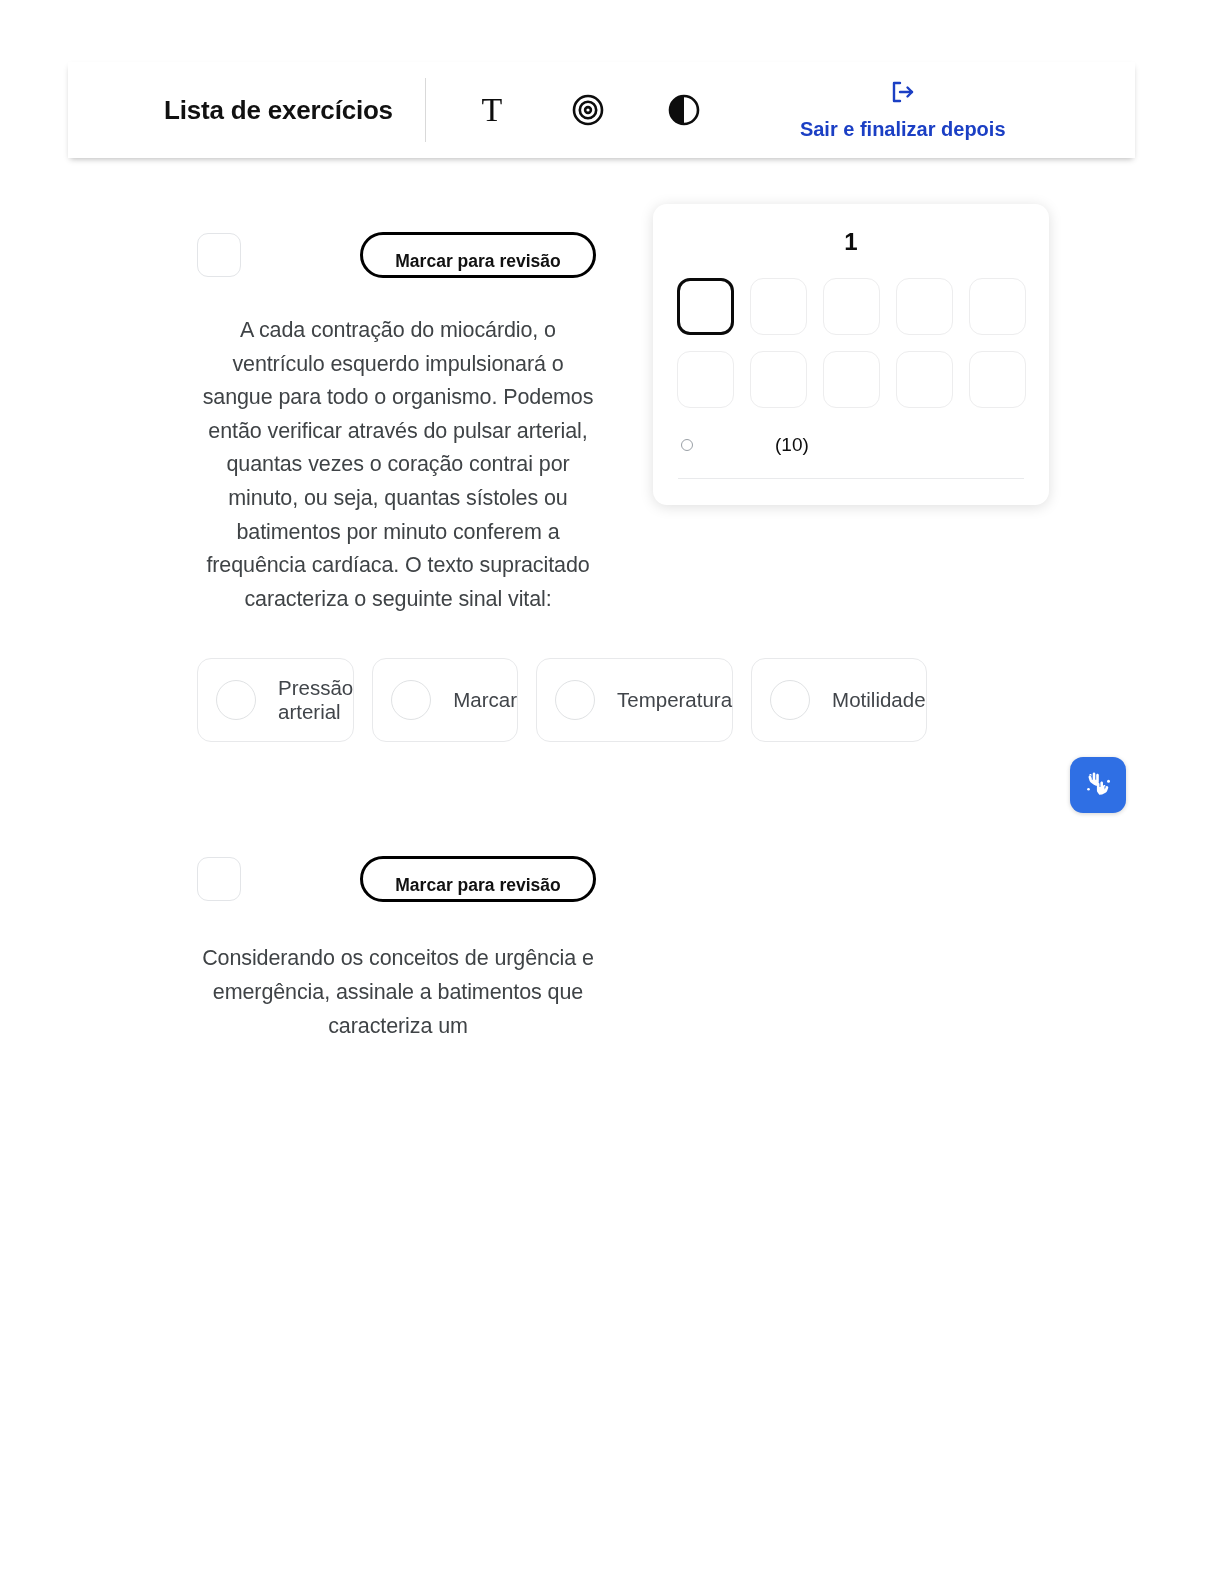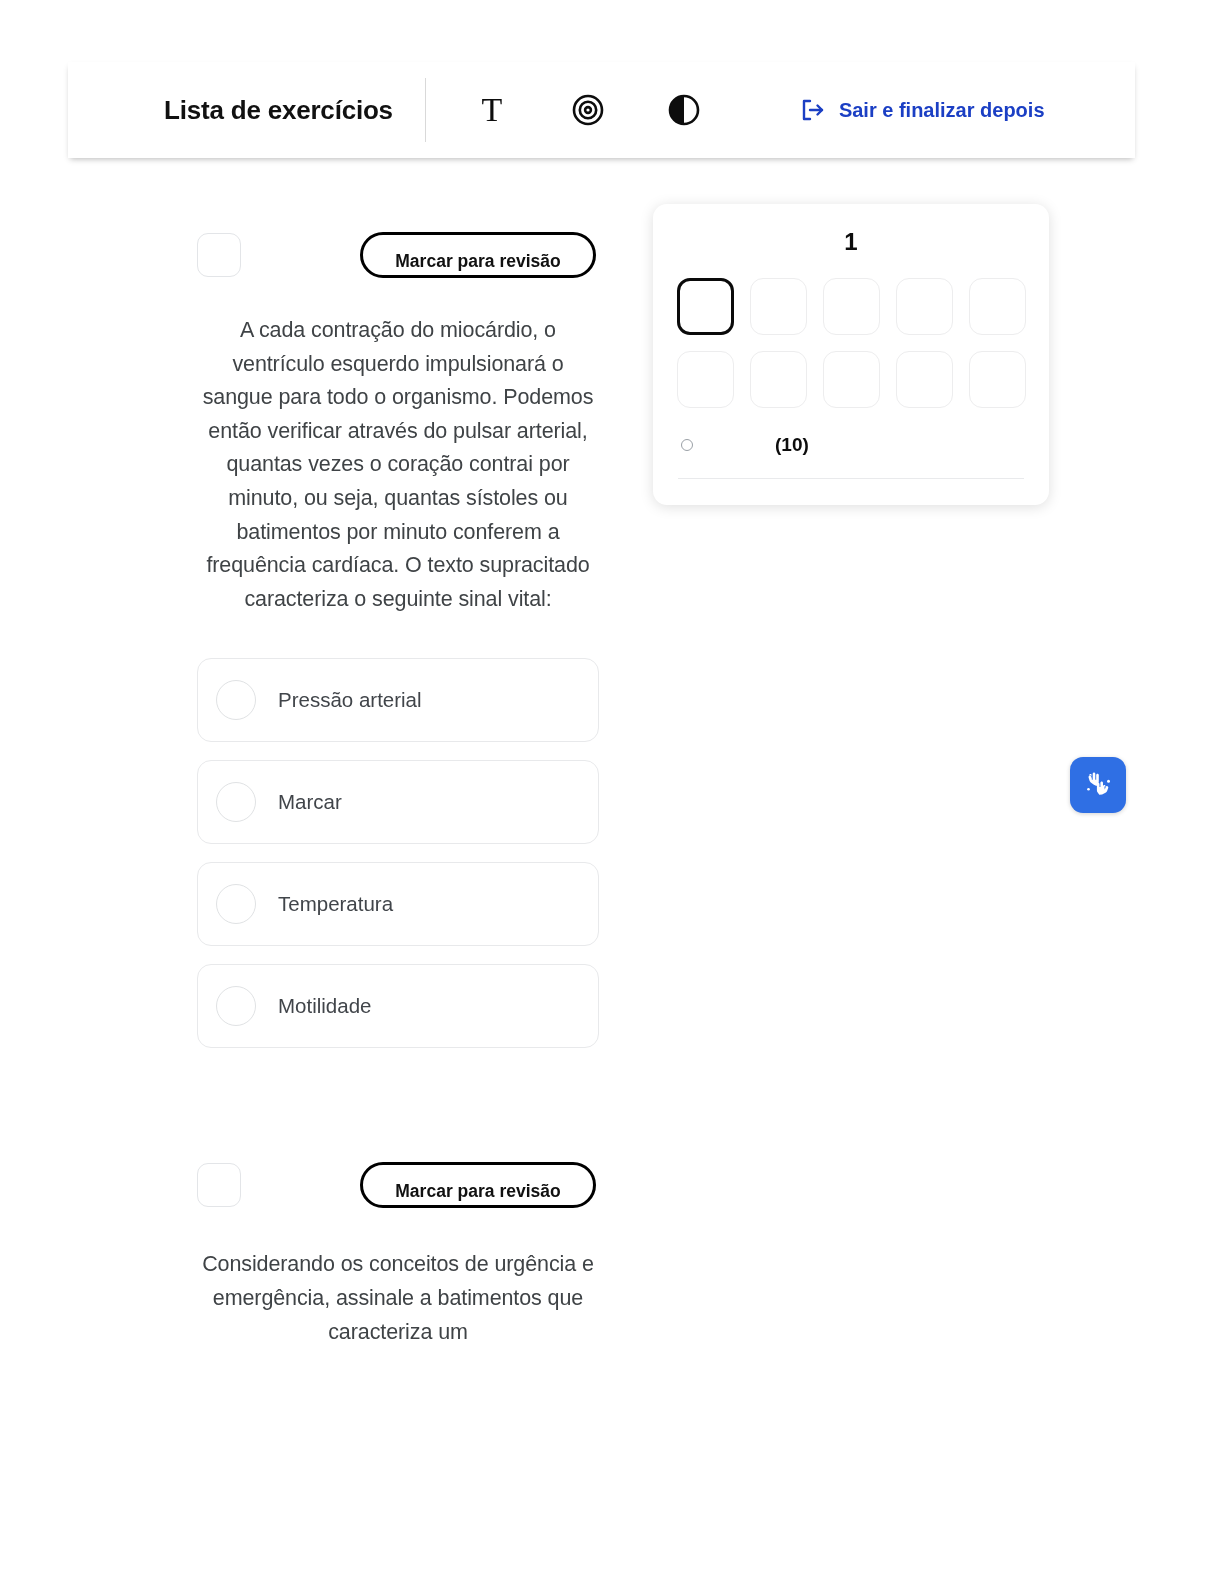--- a/index.html
+++ b/index.html
@@ -72,20 +72,21 @@
     display: flex;
     align-items: center;
     gap: 13px;
     margin-left: 96px;
     color: #1b3fc4;
     font-size: 20px;
     font-weight: bold;
     text-decoration: none;
     white-space: nowrap;
     cursor: pointer;
+    flex-direction: column;
   }
 
   
   .content {
     position: absolute;
     left: 197px;
     top: 232px;
     width: 402px;
   }
 
@@ -128,21 +129,21 @@
     font-size: 21.5px;
     line-height: 33.6px;
     color: #3f4346;
     letter-spacing: -0.1px;
     text-align: center;
   }
 
   .options {
     margin-top: 42px;
     display: flex;
-    flex-direction: column;
+    flex-direction: row;
     gap: 18px;
   }
   .option {
     display: flex;
     align-items: center;
     height: 84px;
     border: 1.5px solid #e8e9eb;
     border-radius: 14px;
     background: #ffffff;
     cursor: pointer;
@@ -210,21 +211,21 @@
     width: 12px;
     height: 12px;
     border: 1.3px solid #9aa0a6;
     border-radius: 50%;
     background: #fff;
     flex: none;
   }
   .legend-count {
     margin-left: 82px;
     font-size: 19px;
-    font-weight: bold;
+    font-weight: normal;
     color: #0d0d0d;
   }
   .nav-divider {
     height: 1px;
     background: #e9eaec;
     margin: 22px 0 0 0;
   }
   .finish-btn {
     margin-top: 24px;
     width: 100%;

